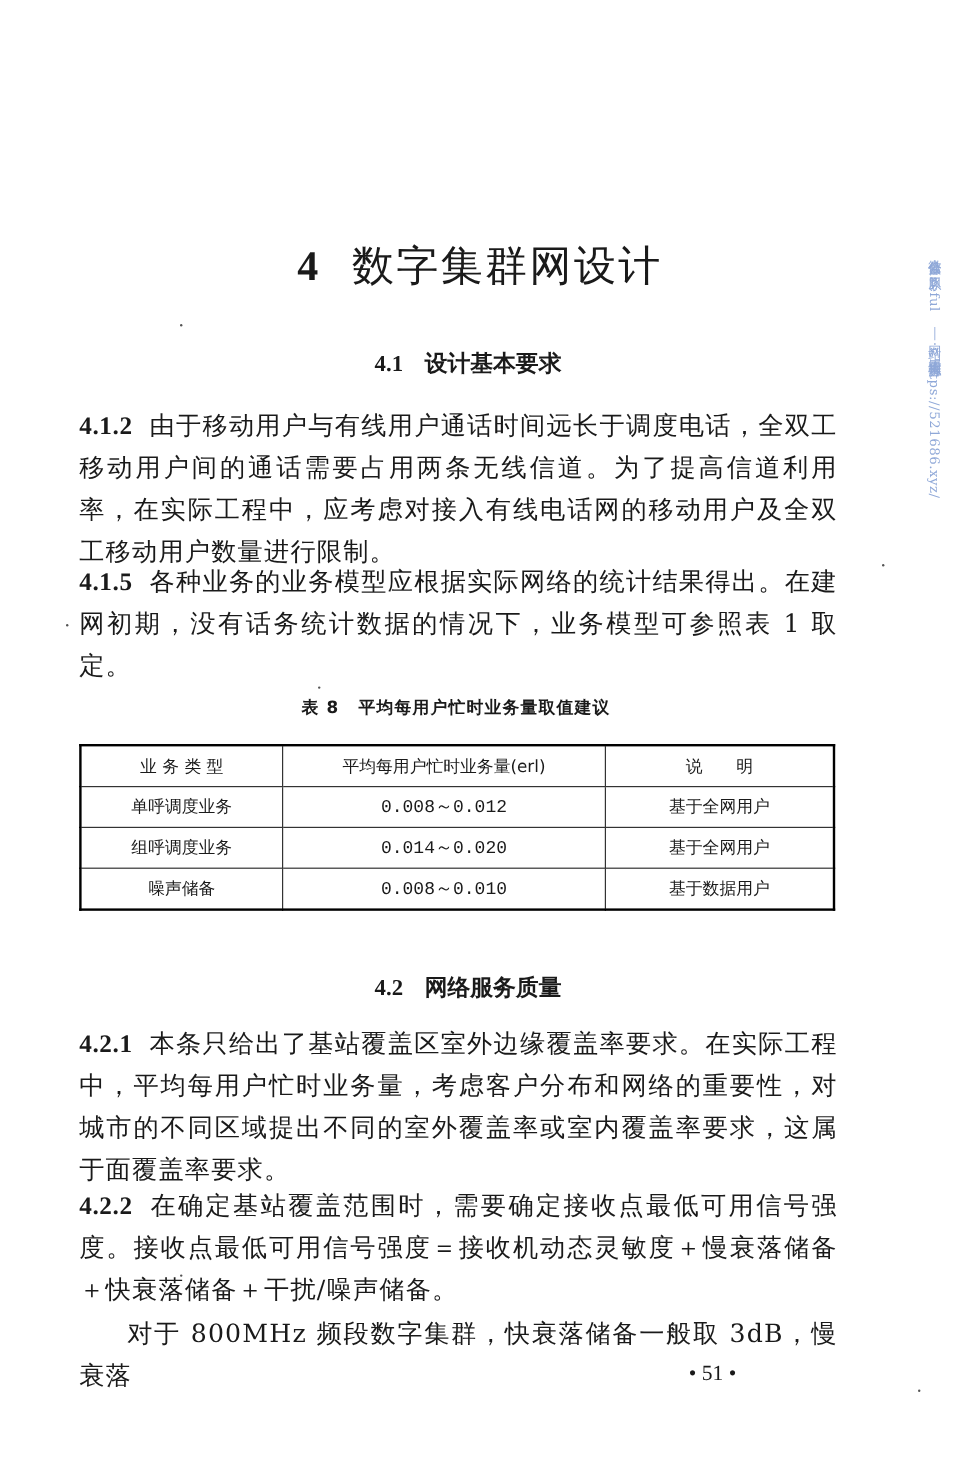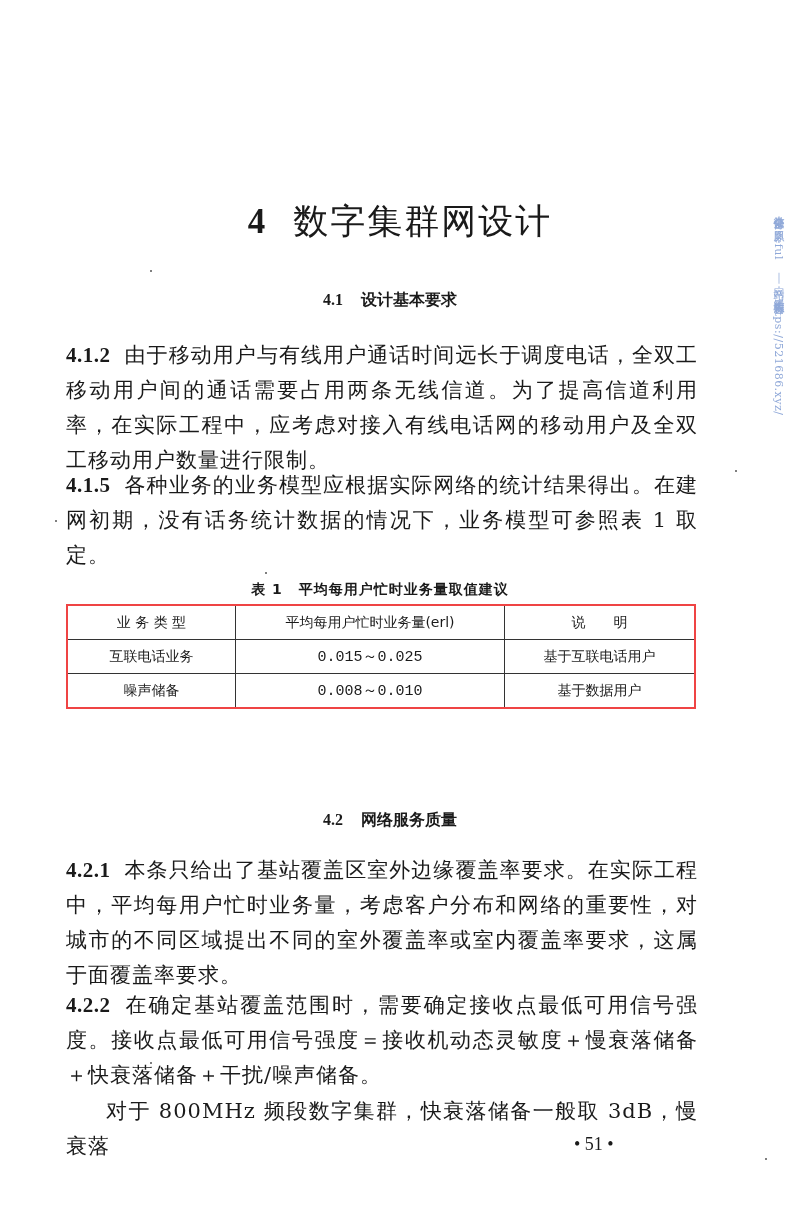--- a/index.html
+++ b/index.html
@@ -7,38 +7,38 @@
     width: 800px; height: 1216px; background: #ffffff; position: relative; overflow: hidden;
     font-family: "DejaVu Serif", "Liberation Serif", serif; color: #1a1a1a;
   }
   .abs { position: absolute; }
   .chapter-title {
     left: 0; width: 800px; top: 198px; text-align: center;
     font-size: 35px; letter-spacing: 2px; color: #1a1a1a;
   }
   .chapter-title .num { font-family: "Liberation Serif", serif; font-weight: bold; margin-right: 26px; }
   .section-title {
-    left: 0; width: 780px; text-align: center; font-size: 16px; font-weight: bold;
+    left: 0; width: 780px; text-align: center; font-size: 19px; font-weight: bold;
     font-family: "DejaVu Sans", sans-serif;
   }
   .section-title .num { font-family: "Liberation Serif", serif; margin-right: 18px; }
   .para {
     left: 66px; width: 632px; font-size: 21px; line-height: 35px;
     text-align: justify; text-justify: inter-character; letter-spacing: 1px;
   }
   .para .clause { font-family: "Liberation Serif", serif; font-weight: bold; letter-spacing: 0.5px; margin-right: 14px; }
   .para.indent { text-indent: 40px; }
   .table-caption {
     left: 0; width: 760px; top: 581px; text-align: center; font-size: 14px; font-weight: bold;
     font-family: "DejaVu Sans", sans-serif; letter-spacing: 1px;
   }
   .table-caption .num { margin-right: 16px; }
   table.data {
-    position: absolute; left: 66px; top: 604px; width: 630px; border-collapse: collapse;
-    border: 2px solid #ef4444; font-size: 15px; padding-left: 16px;
+    position: absolute; left: 66px; top: 620px; width: 630px; border-collapse: collapse;
+    border: 2px solid #000000; font-size: 15px; padding-left: 16px;
   }
   table.data td, table.data th {
     border: 1px solid #333; height: 33px; text-align: center; padding: 0; font-weight: normal;
   }
   table.data th { font-family: "DejaVu Sans", sans-serif; font-size: 14px; }
   table.data td.cat, table.data td.note { font-family: "DejaVu Sans", sans-serif; font-size: 14px; }
   table.data td.val { font-family: "Liberation Mono", monospace; font-size: 15px; }
   .col1 { width: 169px; } .col2 { width: 270px; } .col3 { width: 191px; }
   .page-number { left: 574px; top: 1134px; font-size: 18px; font-family: "Liberation Serif", serif; }
   .watermark {
@@ -60,39 +60,44 @@
 
 <div class="abs para" style="top:338px;">
   <span class="clause">4.1.2</span><span>由于移动用户与有线用户通话时间远长于调度电话，全双工移动用户间的通话需要占用两条无线信道。为了提高信道利用率，在实际工程中，应考虑对接入有线电话网的移动用户及全双工移动用户数量进行限制。</span>
 </div>
 
 <div class="abs para" style="top:468px;">
   <span class="clause">4.1.5</span><span>各种业务的业务模型应根据实际网络的统计结果得出。在建网初期，没有话务统计数据的情况下，业务模型可参照表 1 取定。</span>
 </div>
 
 <div class="abs table-caption">
-  <span class="num">表 1</span><span>平均每用户忙时业务量取值建议</span>
+  <span class="num">表 8</span><span>平均每用户忙时业务量取值建议</span>
 </div>
 
 <table class="data">
   <colgroup>
       <col class="col1">
       <col class="col2">
       <col class="col3">
     </colgroup>
   <tbody>
       <tr>
     <th>业 务 类 型</th>
     <th>平均每用户忙时业务量(erl)</th>
     <th>说　　明</th>
   </tr>
   <tr>
-    <td class="cat">互联电话业务</td>
-    <td class="val">0.015～0.025</td>
-    <td class="note">基于互联电话用户</td>
+    <td class="cat">单呼调度业务</td>
+    <td class="val">0.008～0.012</td>
+    <td class="note">基于全网用户</td>
+  </tr>
+  <tr>
+    <td class="cat">组呼调度业务</td>
+    <td class="val">0.014～0.020</td>
+    <td class="note">基于全网用户</td>
   </tr>
   <tr>
     <td class="cat">噪声储备</td>
     <td class="val">0.008～0.010</td>
     <td class="note">基于数据用户</td>
   </tr>
 </tbody>
   </table>
 
 <div class="abs section-title" style="top:810px;">

